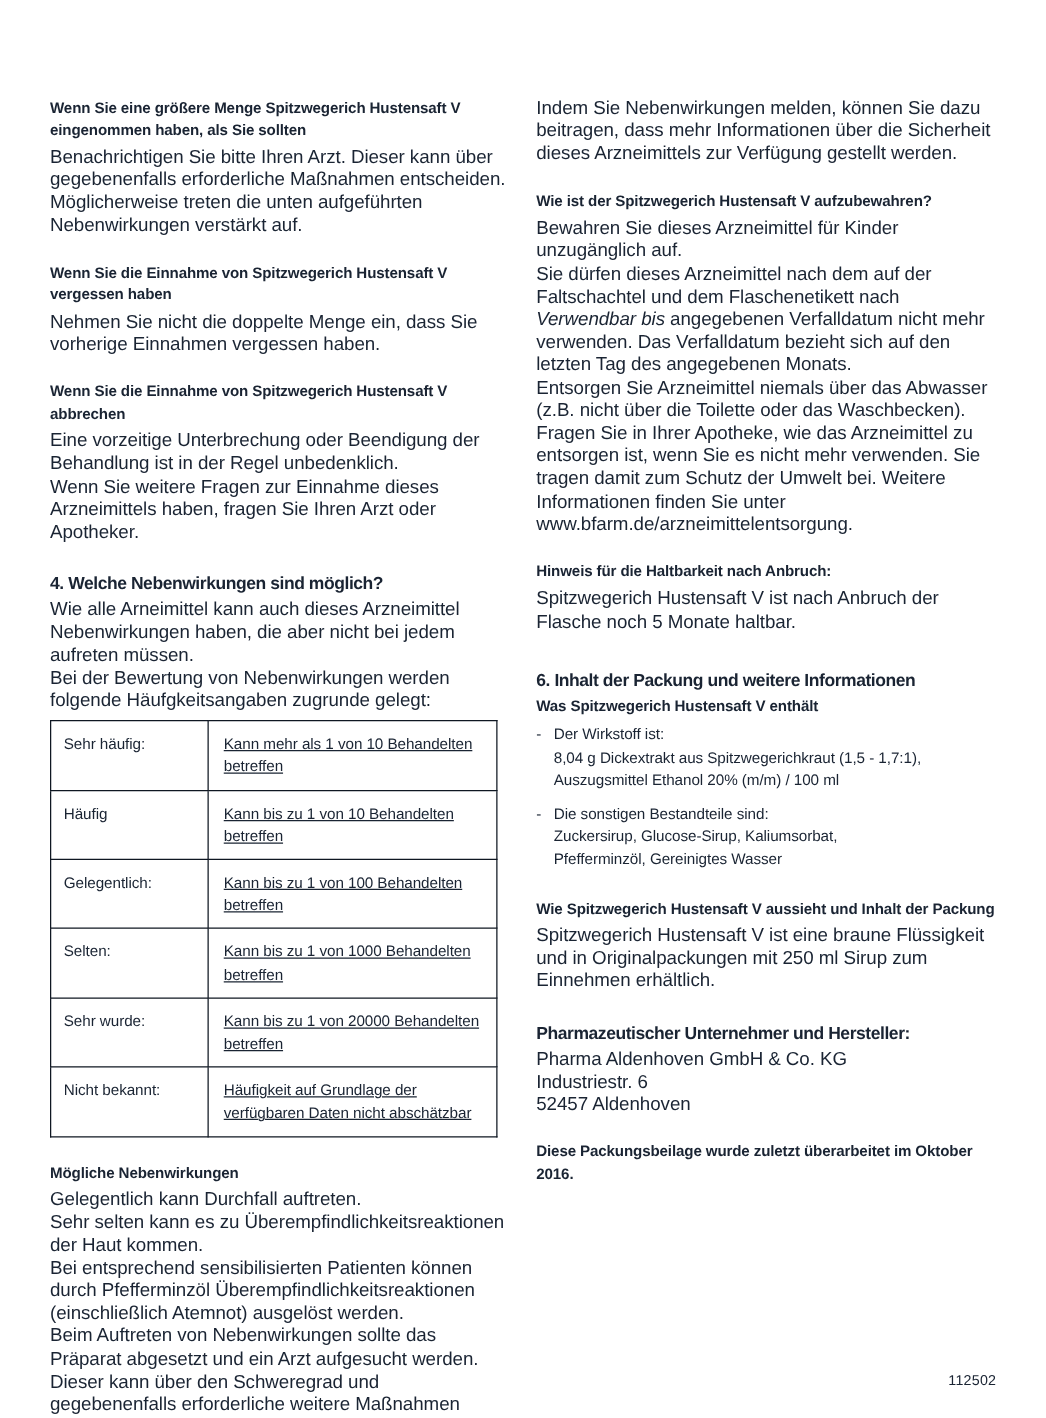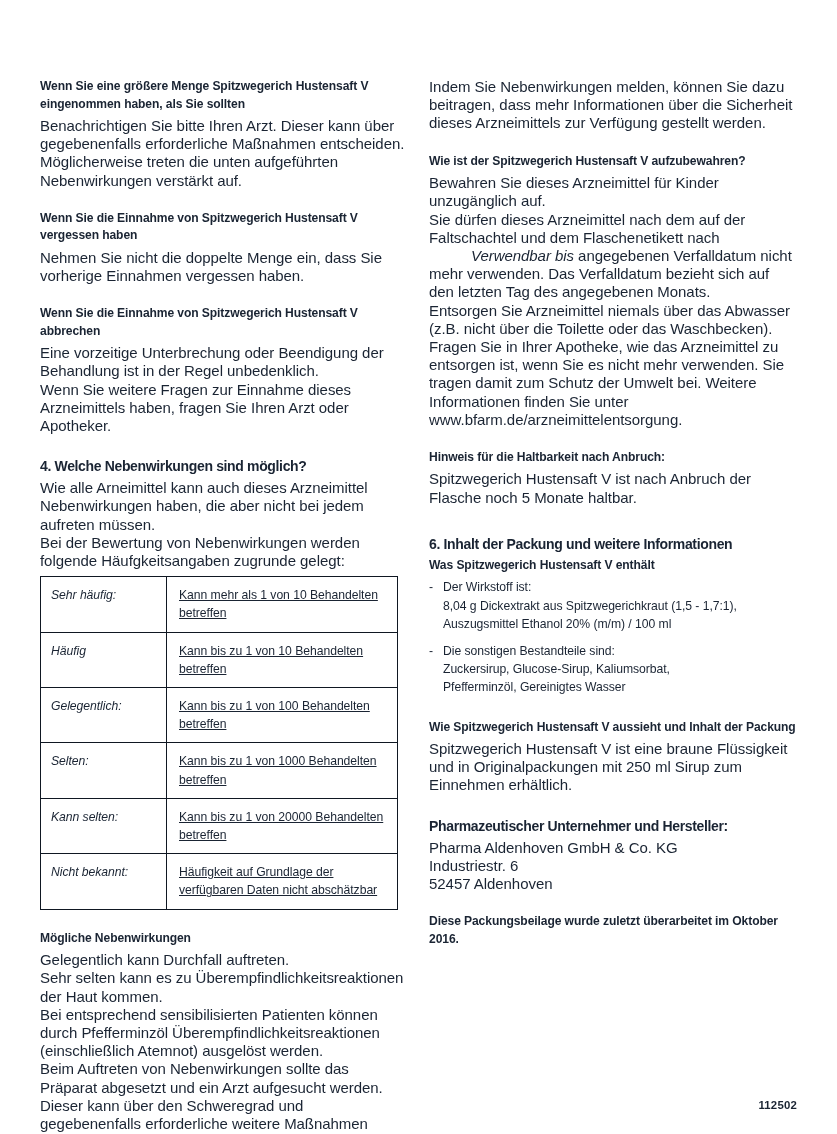--- a/index.html
+++ b/index.html
@@ -44,38 +44,38 @@
   }
   p.body, .body {
     font-size: 15px;
     line-height: 18.2px;
     margin: 0;
     letter-spacing: -0.05px;
   }
   .gap-sm { height: 13px; }
   .gap-md { height: 20px; }
   .gap-lg { height: 26px; }
-  .it { font-style: italic; margin-left: 42px; }
+  .it { font-style: italic; }
 
   
   .freq-table {
     border-collapse: collapse;
     width: 333px;
     margin-top: 6px;
     table-layout: fixed;
   }
   .freq-table td {
     border: 1px solid #0f1722;
     padding: 9px 0 9px 10px;
     font-size: 12.2px;
     line-height: 18.2px;
     vertical-align: top;
     letter-spacing: -0.05px;
   }
-  .freq-table td.c1 { width: 115px; font-style: italic; }
+  .freq-table td.c1 { width: 115px; }
   .freq-table td.c2 { width: 218px; padding-left: 12px; text-decoration: underline; }
 
   
   .dash-list {
     list-style: none;
     margin: 4px 0 0 0;
     padding: 0;
   }
   .dash-list > li {
     position: relative;
@@ -93,21 +93,20 @@
   }
 
   .footer-code {
     position: absolute;
     right: 40px;
     bottom: 22px;
     font-size: 11.4px;
     line-height: 14px;
     letter-spacing: 0.2px;
     color: #1a2433;
-    font-weight: bold;
   }
 </style>
 </head>
 <body>
 
 <div class="page">
 
   <div class="col col-left">
 
     <h3 class="h-sub">Wenn Sie eine größere Menge Spitzwegerich Hustensaft V eingenommen haben, als Sie sollten</h3>
@@ -142,21 +141,21 @@
         </tr>
         <tr>
           <td class="c1">Gelegentlich:</td>
           <td class="c2">Kann bis zu 1 von 100 Behandelten betreffen</td>
         </tr>
         <tr>
           <td class="c1">Selten:</td>
           <td class="c2">Kann bis zu 1 von 1000 Behandelten betreffen</td>
         </tr>
         <tr>
-          <td class="c1">Kann selten:</td>
+          <td class="c1">Sehr wurde:</td>
           <td class="c2">Kann bis zu 1 von 20000 Behandelten betreffen</td>
         </tr>
         <tr>
           <td class="c1">Nicht bekannt:</td>
           <td class="c2">Häufigkeit auf Grundlage der verfügbaren Daten nicht abschätzbar</td>
         </tr>
       </tbody>
     </table>
 
     <div class="gap-md"></div>

